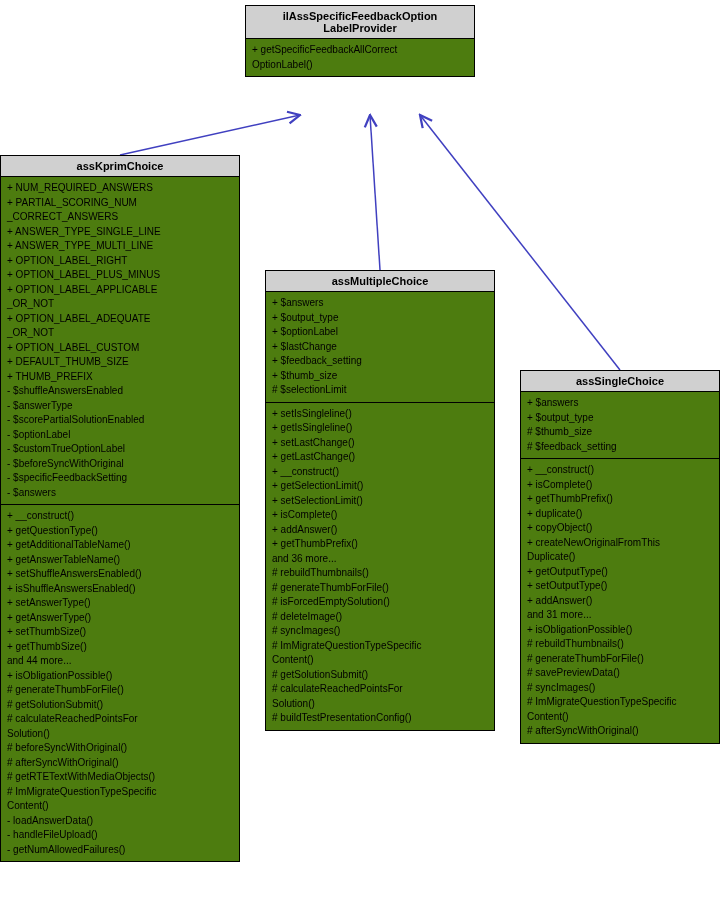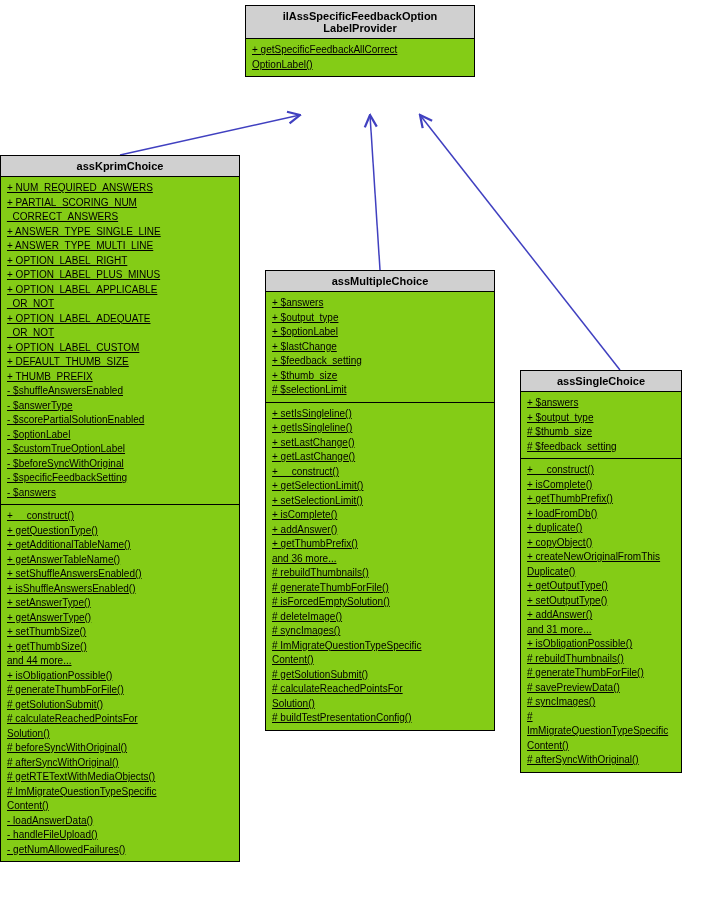--- a/index.html
+++ b/index.html
@@ -15,38 +15,37 @@
 
     .diagram-container {
       position: relative;
       width: 725px;
       height: 917px;
     }
 
     .uml-box {
       position: absolute;
       border: 1px solid #000000;
-      background: #84cc16;
+      background: #4d7c0f;
     }
 
     .uml-box-header {
       background: #d0d0d0;
       border-bottom: 1px solid #000000;
       text-align: center;
       padding: 4px 6px;
       font-weight: bold;
       font-size: 11px;
     }
 
     .uml-box-section {
       border-bottom: 1px solid #000000;
       padding: 4px 6px;
       font-size: 10px;
       line-height: 1.45;
-      text-decoration: underline;
     }
 
     .uml-box-section:last-child {
       border-bottom: none;
     }
 
     
     .arrows-svg {
       position: absolute;
       top: 0;
@@ -177,35 +176,34 @@
         <div># syncImages()</div>
         <div># ImMigrateQuestionTypeSpecific</div>
         <div>Content()</div>
         <div># getSolutionSubmit()</div>
         <div># calculateReachedPointsFor</div>
         <div>Solution()</div>
         <div># buildTestPresentationConfig()</div>
       </div>
   </div>
 
-  <div class="uml-box" style="left:520px; top:370px; width:162px;">
+  <div class="uml-box" style="left:520px; top:370px; width:200px;">
     <div class="uml-box-header">
       <span>assSingleChoice</span>
     </div>
     <div class="uml-box-section" id="asssingle-attrs">
         <div>+ $answers</div>
         <div>+ $output_type</div>
         <div># $thumb_size</div>
         <div># $feedback_setting</div>
       </div>
     <div class="uml-box-section" id="asssingle-methods">
         <div>+ __construct()</div>
         <div>+ isComplete()</div>
         <div>+ getThumbPrefix()</div>
-        <div>+ loadFromDb()</div>
         <div>+ duplicate()</div>
         <div>+ copyObject()</div>
         <div>+ createNewOriginalFromThis</div>
         <div>Duplicate()</div>
         <div>+ getOutputType()</div>
         <div>+ setOutputType()</div>
         <div>+ addAnswer()</div>
         <div>and 31 more...</div>
         <div>+ isObligationPossible()</div>
         <div># rebuildThumbnails()</div>

